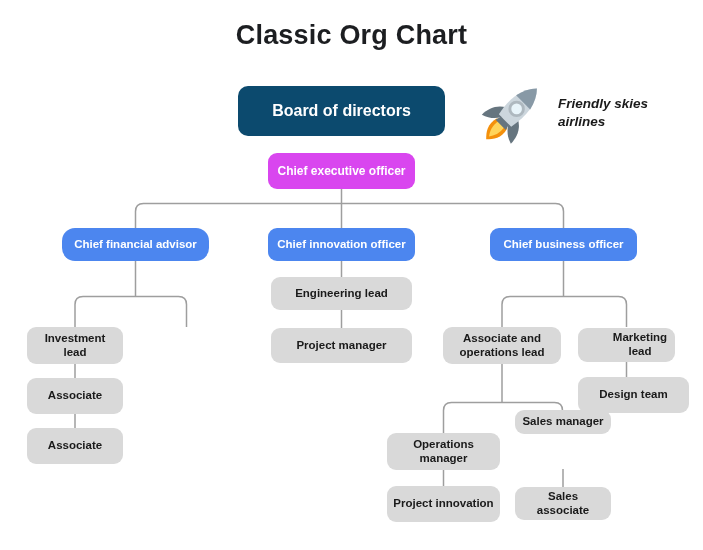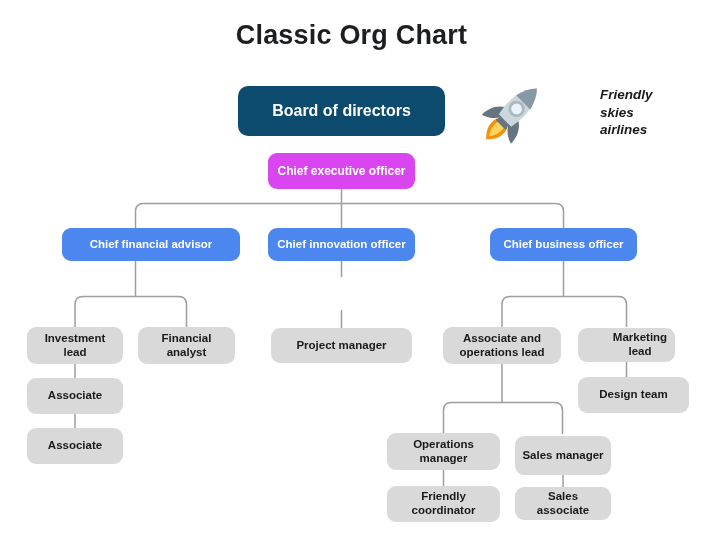--- a/index.html
+++ b/index.html
@@ -40,21 +40,21 @@
     background:#4C86EF;color:#ffffff;
     font-size:11.5px;
   }
   .node.member-style{
     background:#D9D9D9;color:#1a1a1a;
     font-size:11.5px;
   }
   .logo{
     position:absolute;z-index:1;
     left:472px;top:70px;width:200px;height:85px;
-    display:flex;align-items:center;gap:42px;
+    display:flex;align-items:center;
   }
   .logo-text{
     font-size:13.5px;font-weight:bold;font-style:italic;
     color:#1a1a1a;line-height:1.3;
     width:112px;margin-left:4px;
   }
   .rocket{width:82px;height:85px;flex:0 0 auto;}
 </style>
 </head>
 <body>
@@ -107,44 +107,44 @@
         <circle cx="40" cy="35" r="5.2" fill="#E8F4FA"></circle>
       </g>
     </svg>
     <div class="logo-text">Friendly skies airlines</div>
   </div>
 
   <div class="node board-style" style="left:238px;top:86px;width:207px;height:50px;">Board of directors</div>
 
   <div class="node executive-style" style="left:268px;top:153px;width:147px;height:36px;">Chief executive officer</div>
 
-  <div class="node officer-style" style="left:62px;top:228px;width:178px;height:33px;">Chief financial advisor</div>
+  <div class="node officer-style" style="left:62px;top:228px;width:147px;height:33px;border-radius:13px;">Chief financial advisor</div>
 
   <div class="node officer-style" style="left:268px;top:228px;width:147px;height:33px;">Chief innovation officer</div>
 
   <div class="node officer-style" style="left:490px;top:228px;width:147px;height:33px;">Chief business officer</div>
 
   <div class="node member-style" style="left:27px;top:327px;width:96px;height:37px;">Investment lead</div>
 
-  <div class="node member-style" style="left:138px;top:327px;width:97px;height:37px;">Financial analyst</div>
 
   <div class="node member-style" style="left:27px;top:378px;width:96px;height:36px;">Associate</div>
 
   <div class="node member-style" style="left:27px;top:428px;width:96px;height:36px;">Associate</div>
 
+  <div class="node member-style" style="left:271px;top:277px;width:141px;height:33px;">Engineering lead</div>
 
   <div class="node member-style" style="left:271px;top:328px;width:141px;height:35px;">Project manager</div>
 
   <div class="node member-style" style="left:443px;top:327px;width:118px;height:37px;">Associate and operations lead</div>
 
   <div class="node member-style" style="left:578px;top:328px;width:97px;height:34px;padding-left:33px;">Marketing lead</div>
 
   <div class="node member-style" style="left:578px;top:377px;width:111px;height:36px;">Design team</div>
 
   <div class="node member-style" style="left:387px;top:433px;width:113px;height:37px;">Operations manager</div>
 
-  <div class="node member-style" style="left:515px;top:436px;width:96px;height:39px;">Sales manager</div>
+  <div class="node member-style" style="left:515px;top:410px;width:96px;height:24px;">Sales manager</div>
 
-  <div class="node member-style" style="left:387px;top:486px;width:113px;height:36px;">Friendly coordinator</div>
+  <div class="node member-style" style="left:387px;top:486px;width:113px;height:36px;">Project innovation</div>
 
   <div class="node member-style" style="left:515px;top:487px;width:96px;height:33px;">Sales associate</div>
 
 </div>
 
 </body></html>

